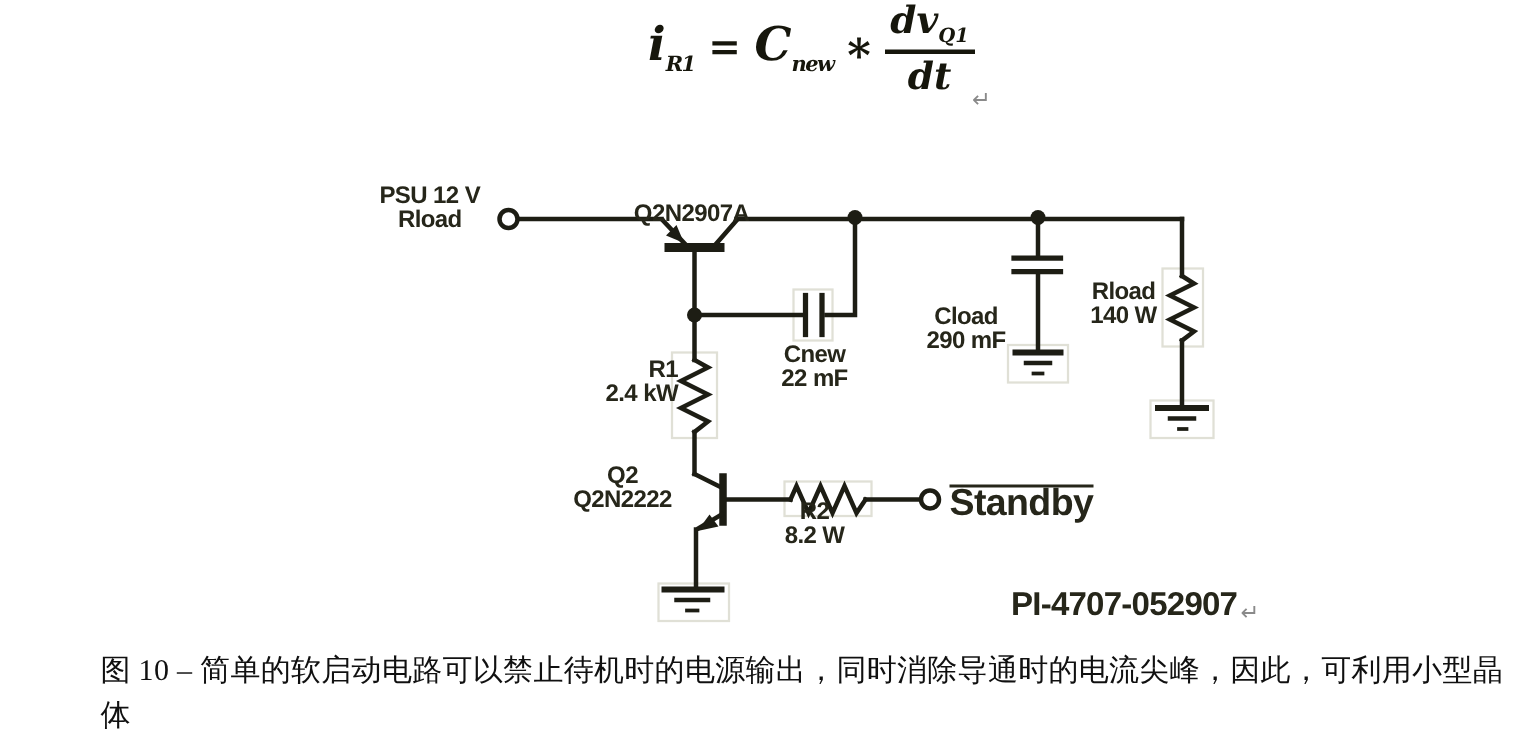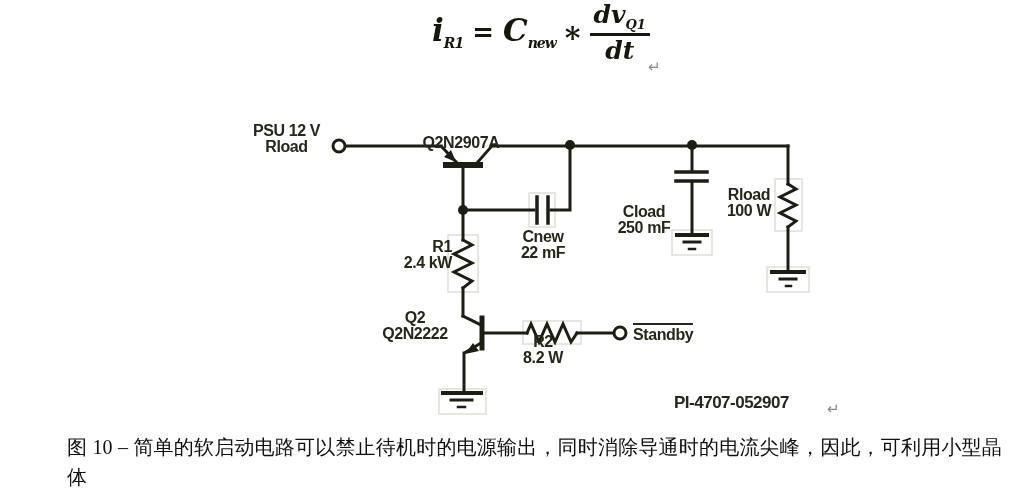--- a/index.html
+++ b/index.html
@@ -14,22 +14,22 @@
   .f-eq{font-size:26px;font-style:normal;}
   .f-star{font-size:30px;font-style:normal;transform:translateY(5px);}
   .f-frac{display:inline-flex;flex-direction:column;align-items:center;line-height:1;}
   .f-num{font-size:25px;border-bottom:3px solid #16160c;padding:0 4px 2px 4px;}
   .f-num sub,.f-den sub{font-size:13px;}
   .f-den{font-size:25px;padding-top:2px;}
 
   
   .slabel{position:absolute;font-weight:bold;color:#26261a;font-size:16px;line-height:16px;
           text-align:center;letter-spacing:-0.4px;white-space:nowrap;}
-  .standby{font-size:16px;border-top:2.5px solid #26261a;padding-top:1px;line-height:18px;}
-  .partnum{font-size:17px;letter-spacing:-0.5px;}
+  .standby{font-size:25px;border-top:2.5px solid #26261a;padding-top:1px;line-height:18px;}
+  .partnum{font-size:22px;letter-spacing:-0.5px;}
 
   
   .pmark{position:absolute;color:#8a8a8a;font-size:15px;line-height:15px;}
 
   
   .caption{position:absolute;left:27px;top:433px;width:983px;color:#101010;
            font-family:"Liberation Serif",serif;font-size:20px;line-height:29.5px;letter-spacing:0.2px;}
   .cap-line1{padding-left:40px;}
 
   svg{position:absolute;left:0;top:0;}
@@ -150,25 +150,25 @@
     <div class="slabel" style="left:390px;top:239px;width:62px;text-align:right;">
       <div>R1</div>
       <div>2.4 kW</div>
     </div>
     <div class="slabel" style="left:513px;top:229px;width:60px;">
       <div>Cnew</div>
       <div>22 mF</div>
     </div>
     <div class="slabel" style="left:614px;top:158px;width:60px;margin-top:46px;">
       <div>Cload</div>
-      <div>250 mF</div>
+      <div>290 mF</div>
     </div>
     <div class="slabel" style="left:719px;top:187px;width:60px;">
       <div>Rload</div>
-      <div>100 W</div>
+      <div>140 W</div>
     </div>
     <div class="slabel" style="left:372px;top:310px;width:86px;">
       <div>Q2</div>
       <div>Q2N2222</div>
     </div>
     <div class="slabel" style="left:513px;top:334px;width:60px;">
       <div>R2</div>
       <div>8.2 W</div>
     </div>
     <div class="slabel standby" style="left:633px;top:323px;">Standby</div>

